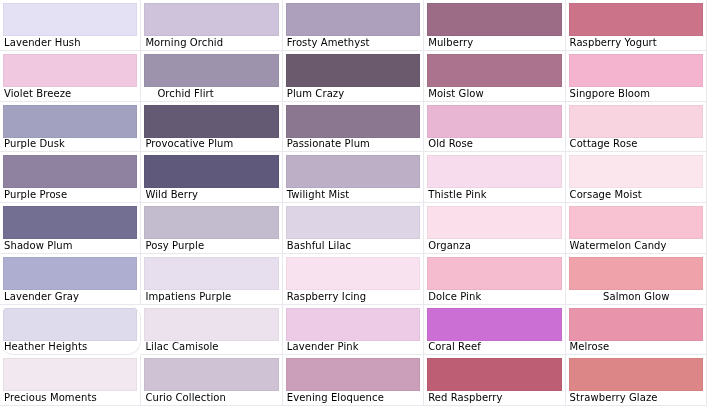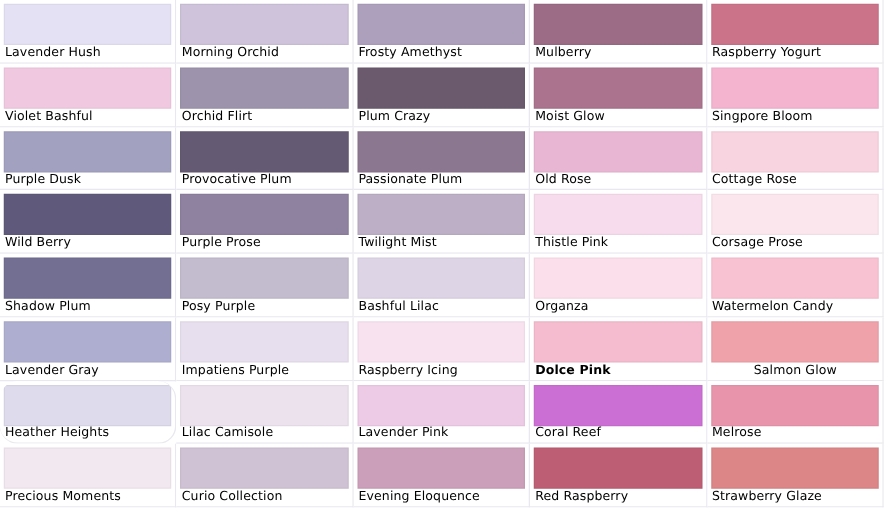--- a/index.html
+++ b/index.html
@@ -73,25 +73,25 @@
     <div class="swatch-cell" style="border-right-color: rgb(232, 232, 238); border-bottom-color: rgb(232, 232, 238);">
       <div class="swatch-chip" style="background-color: rgb(156, 107, 133);"></div>
       <div class="swatch-label" style="color: rgb(0, 0, 0);">Mulberry</div>
     </div>
     <div class="swatch-cell" style="border-right-color: rgb(232, 232, 238); border-bottom-color: rgb(232, 232, 238);">
       <div class="swatch-chip" style="background-color: rgb(203, 115, 137);"></div>
       <div class="swatch-label" style="color: rgb(0, 0, 0);">Raspberry Yogurt</div>
     </div>
     <div class="swatch-cell" style="border-right-color: rgb(232, 232, 238); border-bottom-color: rgb(232, 232, 238);">
       <div class="swatch-chip" style="background-color: rgb(240, 201, 225);"></div>
-      <div class="swatch-label" style="color: rgb(0, 0, 0);">Violet Bashful</div>
+      <div class="swatch-label" style="color: rgb(0, 0, 0);">Violet Breeze</div>
     </div>
     <div class="swatch-cell" style="border-right-color: rgb(232, 232, 238); border-bottom-color: rgb(232, 232, 238);">
       <div class="swatch-chip" style="background-color: rgb(157, 147, 173);"></div>
-      <div class="swatch-label" style="color: rgb(0, 0, 0);">Orchid Flirt</div>
+      <div class="swatch-label" style="color: rgb(0, 0, 0); margin-left: 12px;">Orchid Flirt</div>
     </div>
     <div class="swatch-cell" style="border-right-color: rgb(232, 232, 238); border-bottom-color: rgb(232, 232, 238);">
       <div class="swatch-chip" style="background-color: rgb(107, 90, 110);"></div>
       <div class="swatch-label" style="color: rgb(0, 0, 0);">Plum Crazy</div>
     </div>
     <div class="swatch-cell" style="border-right-color: rgb(232, 232, 238); border-bottom-color: rgb(232, 232, 238);">
       <div class="swatch-chip" style="background-color: rgb(171, 115, 141);"></div>
       <div class="swatch-label" style="color: rgb(0, 0, 0);">Moist Glow</div>
     </div>
     <div class="swatch-cell" style="border-right-color: rgb(232, 232, 238); border-bottom-color: rgb(232, 232, 238);">
@@ -112,38 +112,38 @@
     </div>
     <div class="swatch-cell" style="border-right-color: rgb(232, 232, 238); border-bottom-color: rgb(232, 232, 238);">
       <div class="swatch-chip" style="background-color: rgb(232, 182, 211);"></div>
       <div class="swatch-label" style="color: rgb(0, 0, 0);">Old Rose</div>
     </div>
     <div class="swatch-cell" style="border-right-color: rgb(232, 232, 238); border-bottom-color: rgb(232, 232, 238);">
       <div class="swatch-chip" style="background-color: rgb(248, 211, 224);"></div>
       <div class="swatch-label" style="color: rgb(0, 0, 0);">Cottage Rose</div>
     </div>
     <div class="swatch-cell" style="border-right-color: rgb(232, 232, 238); border-bottom-color: rgb(232, 232, 238);">
+      <div class="swatch-chip" style="background-color: rgb(143, 130, 161);"></div>
+      <div class="swatch-label" style="color: rgb(0, 0, 0);">Purple Prose</div>
+    </div>
+    <div class="swatch-cell" style="border-right-color: rgb(232, 232, 238); border-bottom-color: rgb(232, 232, 238);">
       <div class="swatch-chip" style="background-color: rgb(95, 90, 123);"></div>
       <div class="swatch-label" style="color: rgb(0, 0, 0);">Wild Berry</div>
     </div>
     <div class="swatch-cell" style="border-right-color: rgb(232, 232, 238); border-bottom-color: rgb(232, 232, 238);">
-      <div class="swatch-chip" style="background-color: rgb(143, 130, 161);"></div>
-      <div class="swatch-label" style="color: rgb(0, 0, 0);">Purple Prose</div>
-    </div>
-    <div class="swatch-cell" style="border-right-color: rgb(232, 232, 238); border-bottom-color: rgb(232, 232, 238);">
       <div class="swatch-chip" style="background-color: rgb(188, 175, 198);"></div>
       <div class="swatch-label" style="color: rgb(0, 0, 0);">Twilight Mist</div>
     </div>
     <div class="swatch-cell" style="border-right-color: rgb(232, 232, 238); border-bottom-color: rgb(232, 232, 238);">
       <div class="swatch-chip" style="background-color: rgb(246, 220, 236);"></div>
       <div class="swatch-label" style="color: rgb(0, 0, 0);">Thistle Pink</div>
     </div>
     <div class="swatch-cell" style="border-right-color: rgb(232, 232, 238); border-bottom-color: rgb(232, 232, 238);">
       <div class="swatch-chip" style="background-color: rgb(252, 230, 238);"></div>
-      <div class="swatch-label" style="color: rgb(0, 0, 0);">Corsage Prose</div>
+      <div class="swatch-label" style="color: rgb(0, 0, 0);">Corsage Moist</div>
     </div>
     <div class="swatch-cell" style="border-right-color: rgb(232, 232, 238); border-bottom-color: rgb(232, 232, 238);">
       <div class="swatch-chip" style="background-color: rgb(114, 111, 147);"></div>
       <div class="swatch-label" style="color: rgb(0, 0, 0);">Shadow Plum</div>
     </div>
     <div class="swatch-cell" style="border-right-color: rgb(232, 232, 238); border-bottom-color: rgb(232, 232, 238);">
       <div class="swatch-chip" style="background-color: rgb(195, 188, 207);"></div>
       <div class="swatch-label" style="color: rgb(0, 0, 0);">Posy Purple</div>
     </div>
     <div class="swatch-cell" style="border-right-color: rgb(232, 232, 238); border-bottom-color: rgb(232, 232, 238);">
@@ -163,21 +163,21 @@
       <div class="swatch-label" style="color: rgb(0, 0, 0);">Lavender Gray</div>
     </div>
     <div class="swatch-cell" style="border-right-color: rgb(232, 232, 238); border-bottom-color: rgb(232, 232, 238);">
       <div class="swatch-chip" style="background-color: rgb(231, 223, 238);"></div>
       <div class="swatch-label" style="color: rgb(0, 0, 0);">Impatiens Purple</div>
     </div>
     <div class="swatch-cell" style="border-right-color: rgb(232, 232, 238); border-bottom-color: rgb(232, 232, 238);">
       <div class="swatch-chip" style="background-color: rgb(248, 226, 239);"></div>
       <div class="swatch-label" style="color: rgb(0, 0, 0);">Raspberry Icing</div>
     </div>
-    <div class="swatch-cell" style="border-right-color: rgb(232, 232, 238); border-bottom-color: rgb(232, 232, 238); font-weight: bold;">
+    <div class="swatch-cell" style="border-right-color: rgb(232, 232, 238); border-bottom-color: rgb(232, 232, 238);">
       <div class="swatch-chip" style="background-color: rgb(244, 188, 206);"></div>
       <div class="swatch-label" style="color: rgb(0, 0, 0);">Dolce Pink</div>
     </div>
     <div class="swatch-cell" style="border-right-color: rgb(232, 232, 238); border-bottom-color: rgb(232, 232, 238); align-items: center;">
       <div class="swatch-chip" style="background-color: rgb(239, 162, 169);"></div>
       <div class="swatch-label" style="color: rgb(0, 0, 0);">Salmon Glow</div>
     </div>
     <div class="swatch-cell" style="border-right-color: rgb(232, 232, 238); border-bottom-color: rgb(232, 232, 238); border-radius: 14px;">
       <div class="swatch-chip" style="background-color: rgb(221, 219, 236);"></div>
       <div class="swatch-label" style="color: rgb(0, 0, 0);">Heather Heights</div>

